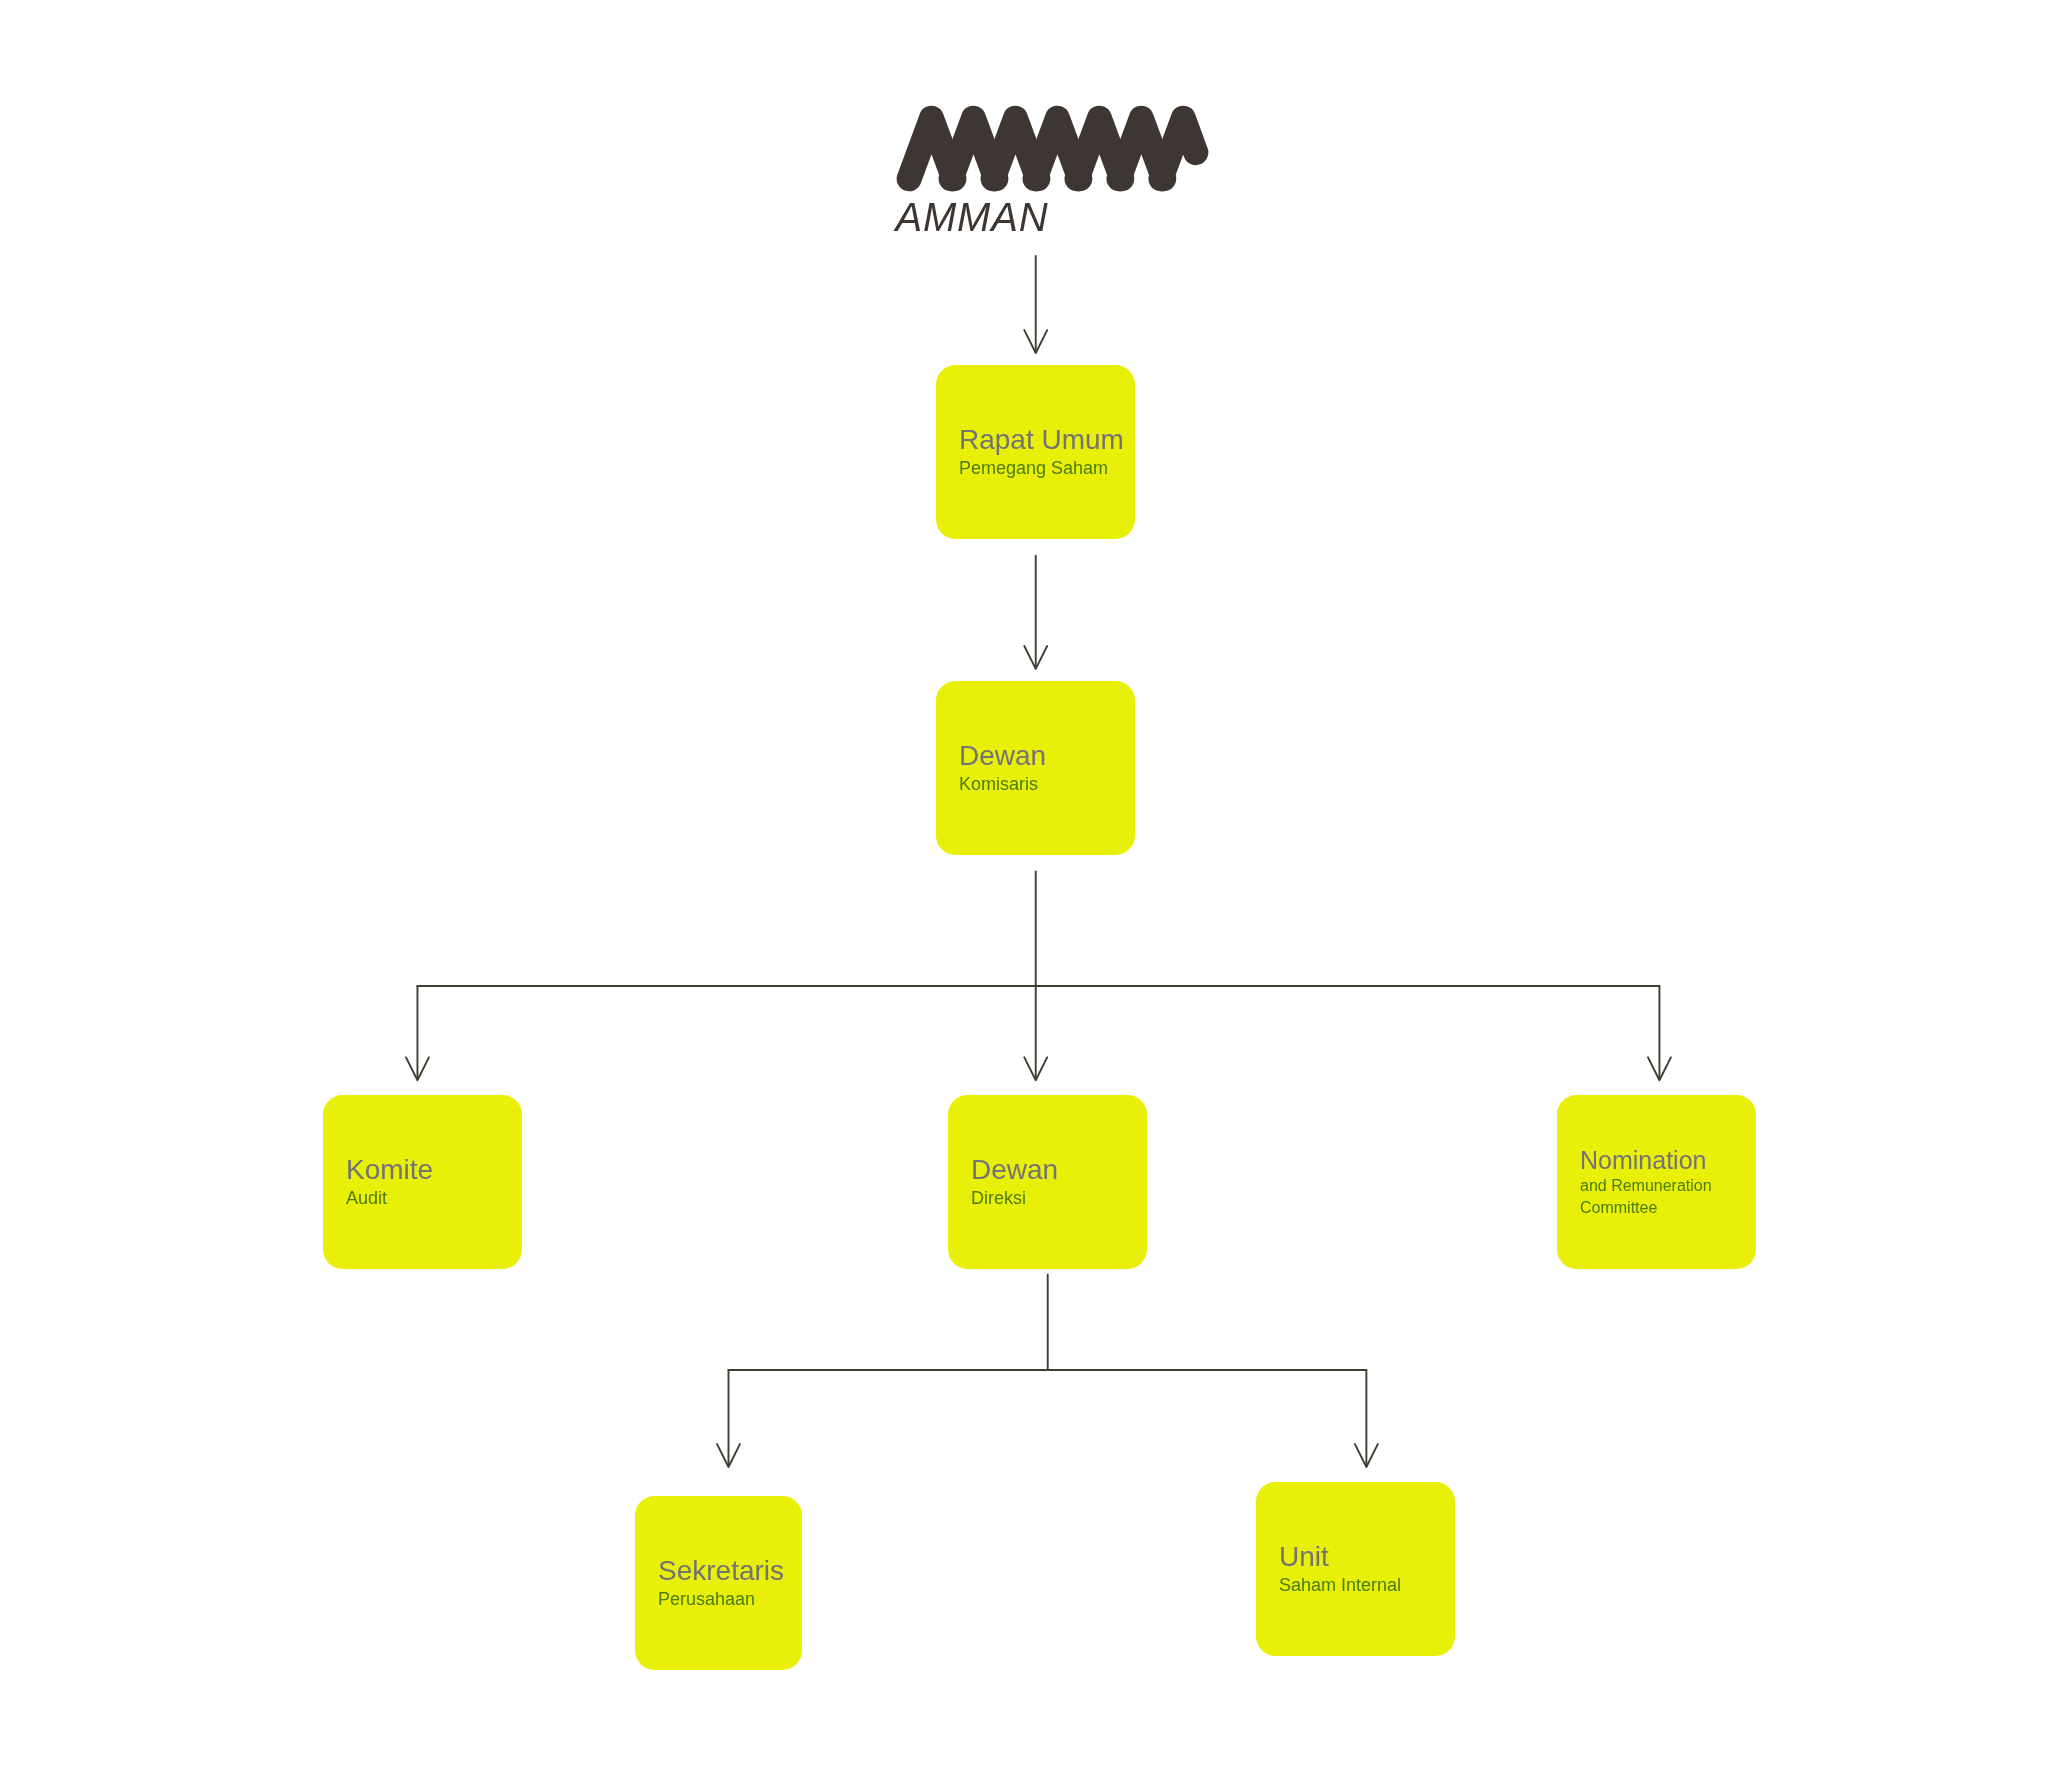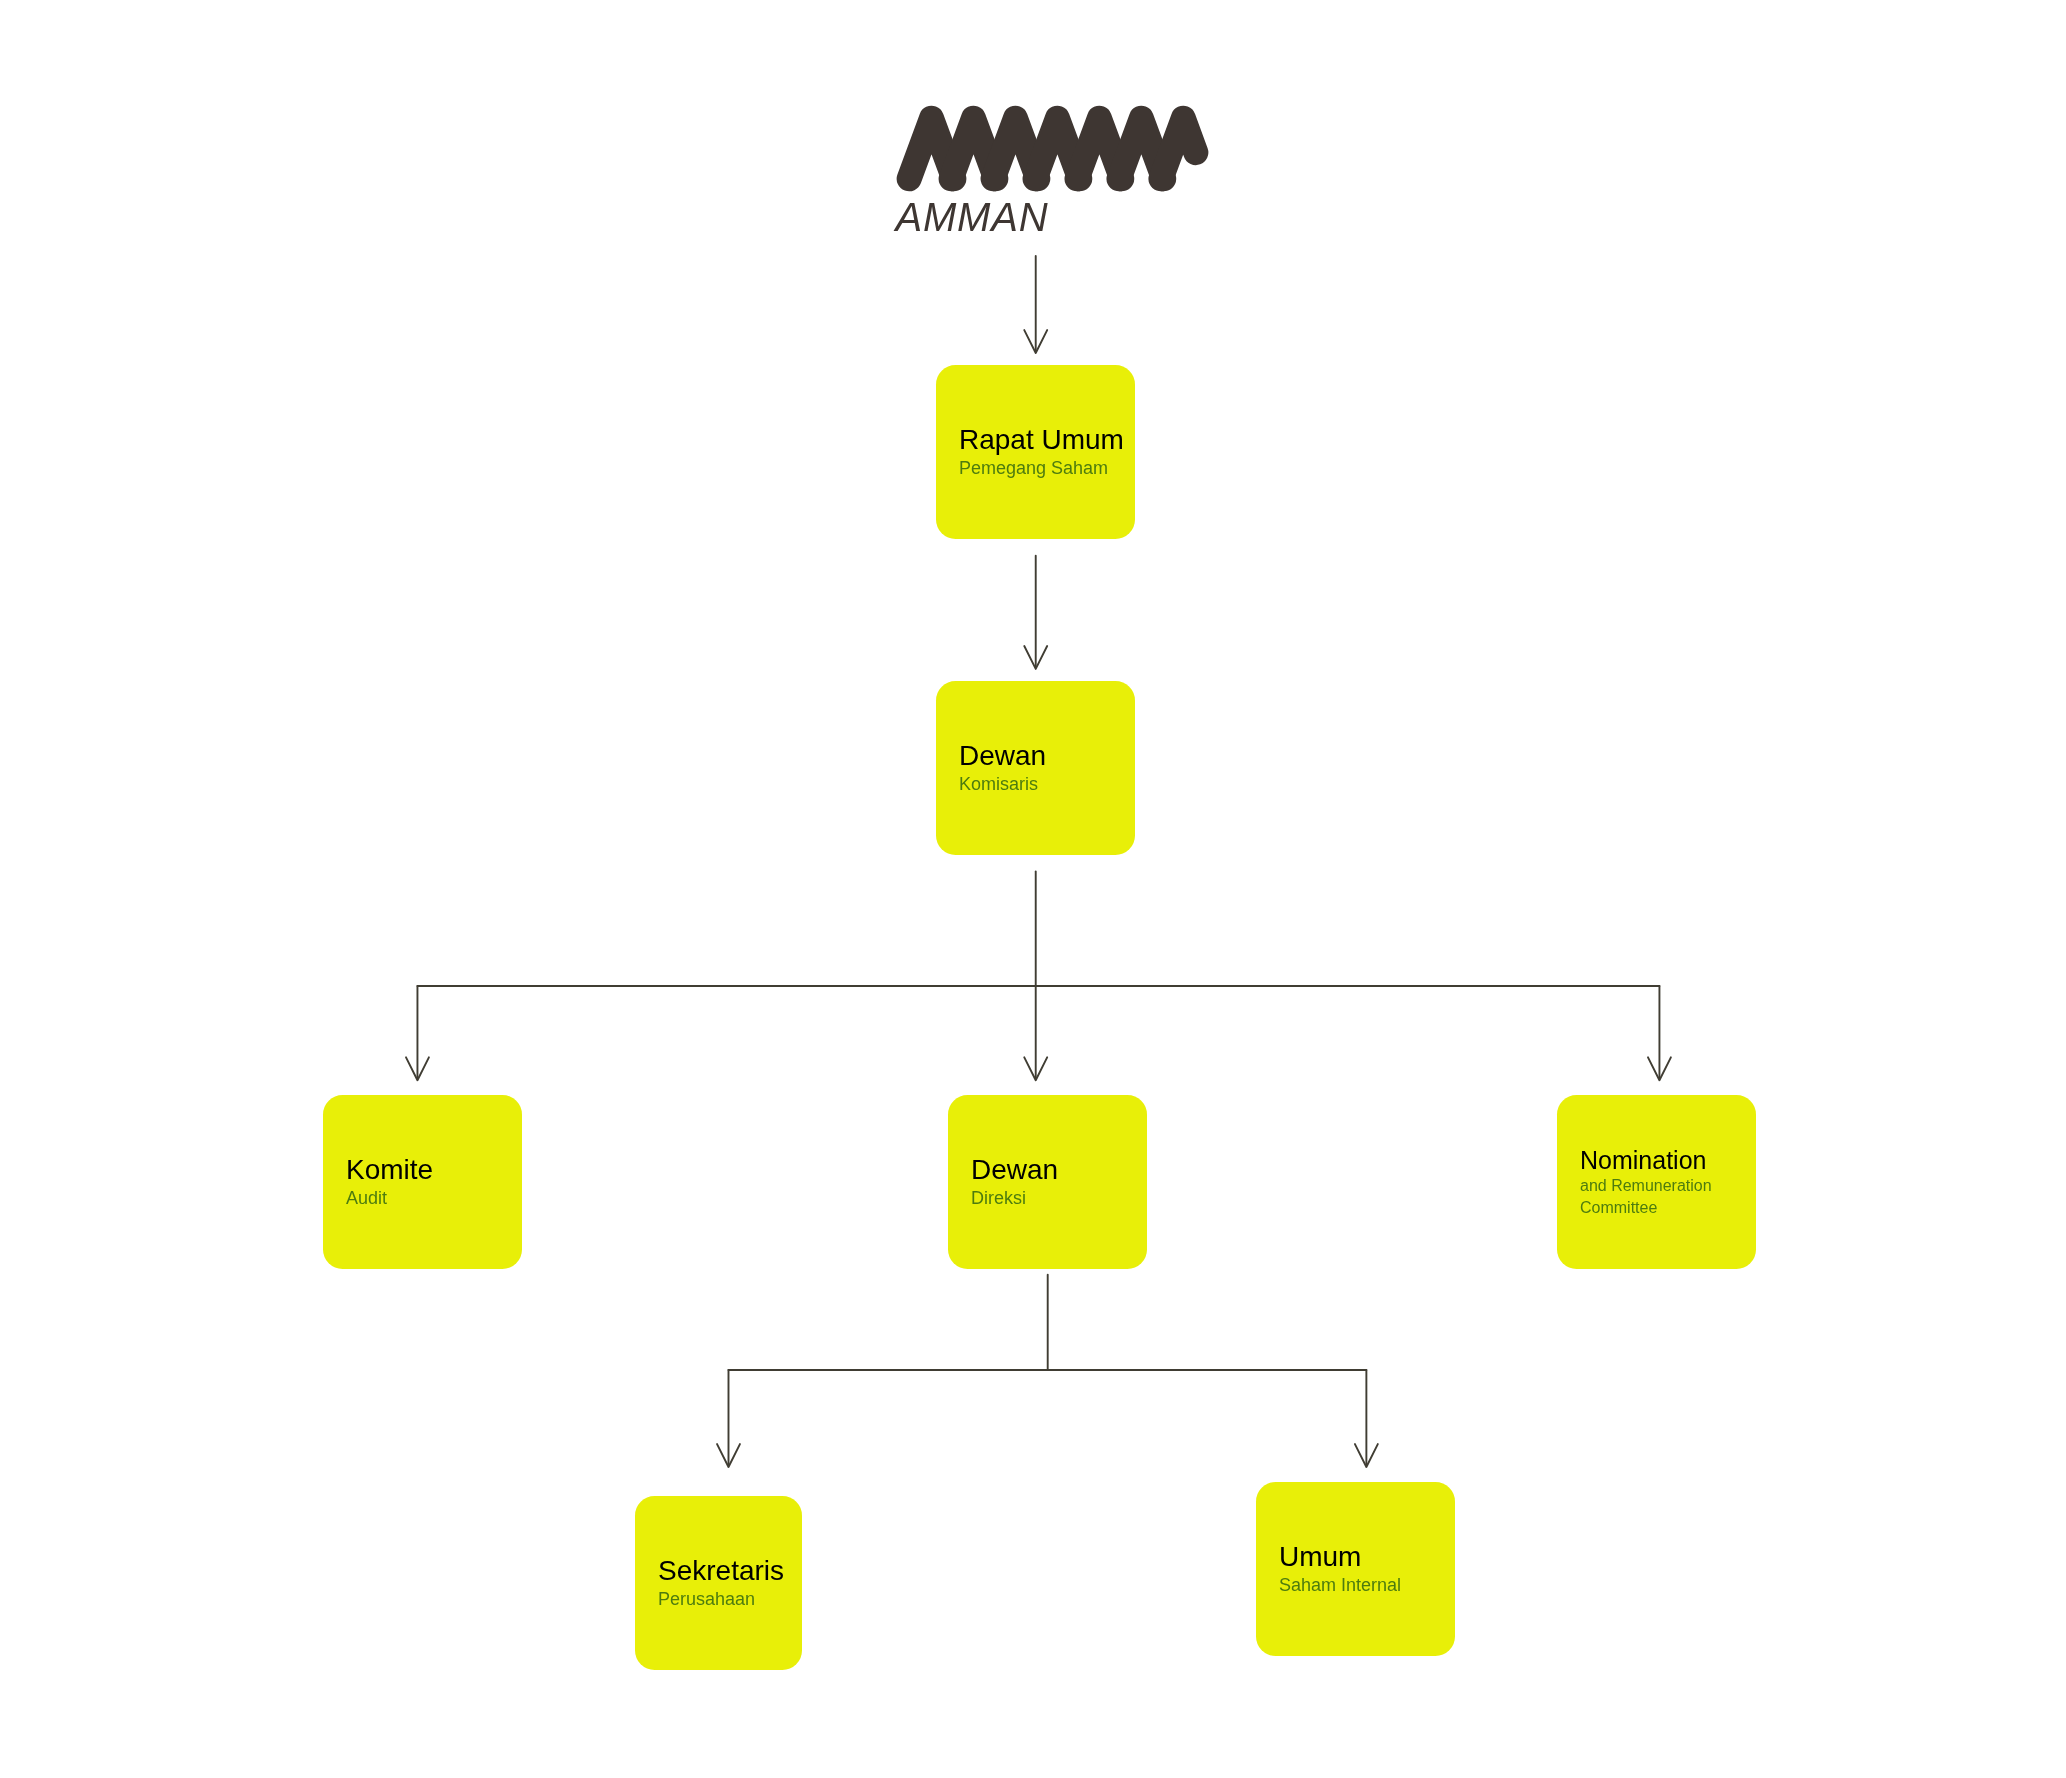--- a/index.html
+++ b/index.html
@@ -57,21 +57,21 @@
     border-radius: 19.6px;
     display: flex;
     flex-direction: column;
     justify-content: center;
     align-items: flex-start;
     box-sizing: border-box;
     padding-left: 23px;
     padding-right: 11px;
   }
   .node .title {
-    color: #000000;
+    color: #737373;
     font-size: 28px;
     line-height: 1.12;
     font-weight: 400;
     white-space: nowrap;
   }
   .node .subtitle {
     color: #4d7c0f;
     font-size: 18px;
     line-height: 1.26;
     font-weight: 400;
@@ -162,18 +162,18 @@
       <span>Committee</span>
     </div>
   </div>
 
   <div class="node" style="left:635px; top:1496px; width:167px; height:174px;">
     <div class="title">Sekretaris</div>
     <div class="subtitle">Perusahaan</div>
   </div>
 
   <div class="node" style="left:1256px; top:1482px; width:199px; height:174px;">
-    <div class="title">Umum</div>
+    <div class="title">Unit</div>
     <div class="subtitle">Saham Internal</div>
   </div>
 
 </div>
 
 
 </body></html>

